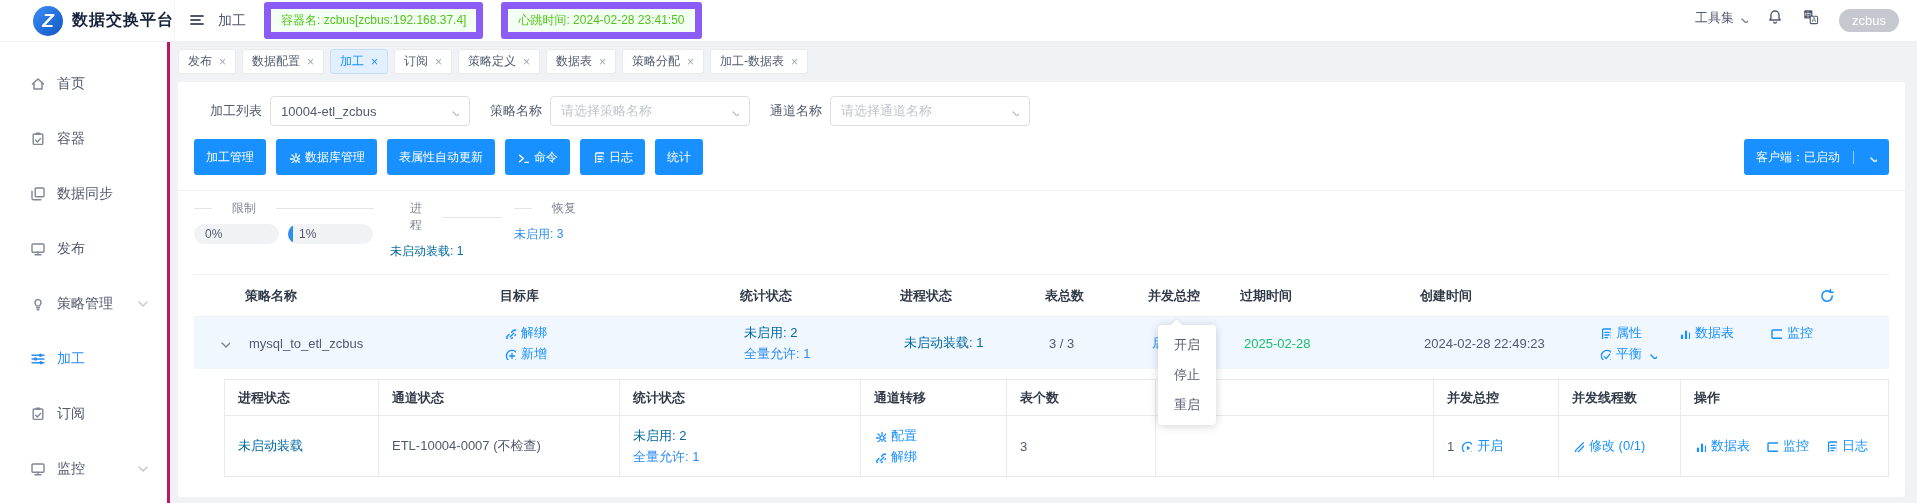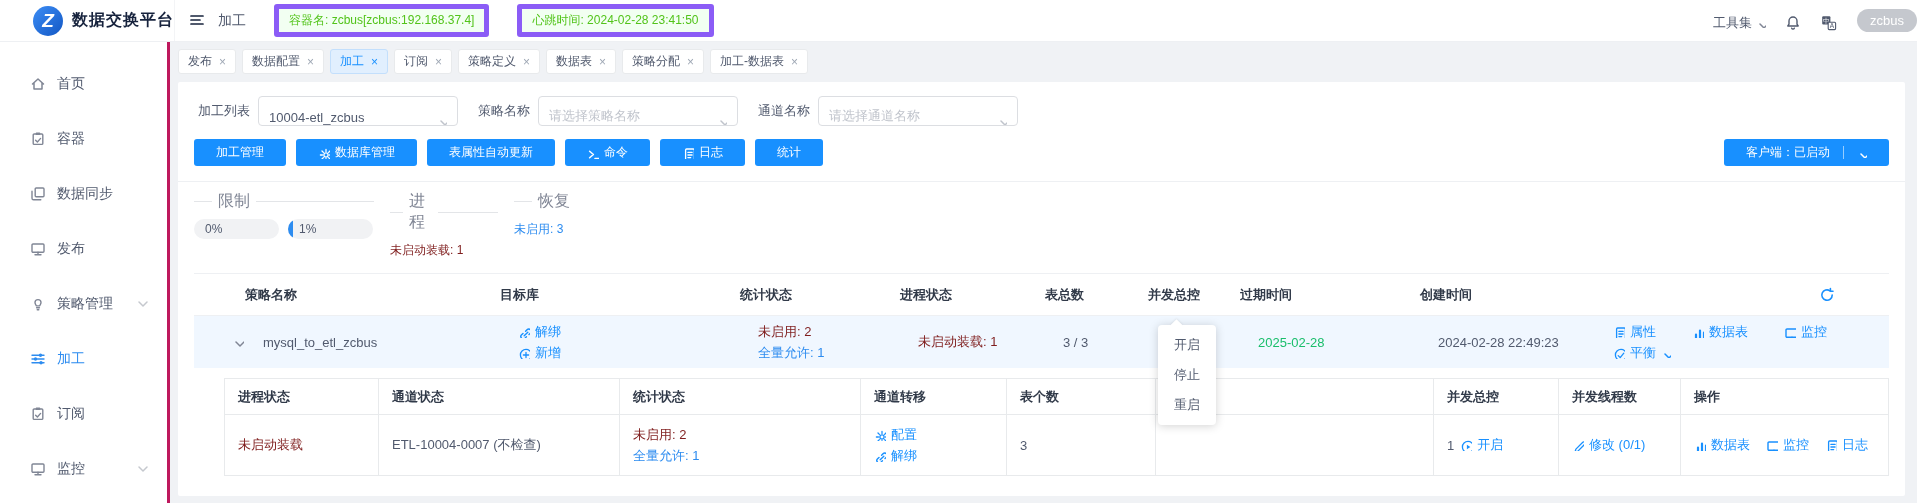--- a/index.html
+++ b/index.html
@@ -11,23 +11,23 @@
 
   
   .topbar{height:42px;background:#fff;border-bottom:1px solid #eef0f3;display:flex;align-items:center;position:relative;z-index:30}
   .logo-area{width:175px;height:100%;display:flex;align-items:center;gap:9px;padding-left:33px;border-right:1px solid #f3f4f6}
   .logo-mark{width:30px;height:30px;border-radius:50%;background:linear-gradient(135deg,#3d8df5,#1257c4);
     color:#fff;font-weight:bold;font-style:italic;font-size:19px;display:flex;align-items:center;justify-content:center}
   .app-name{font-size:16px;font-weight:bold;color:#17233d;letter-spacing:1px;white-space:nowrap}
   .menu-toggle{margin-left:14px;color:#17233d;cursor:pointer;display:flex}
   .menu-toggle .icn{width:17px;height:17px}
   .page-title{margin-left:12px;font-size:14px;color:#515a6e}
-  .badge{margin-left:28px;background:#f2fff2;border:5px solid #8b5cf6;color:#52c41a;font-size:12px;
+  .badge{margin-left:18px;background:#f2fff2;border:7px solid #8b5cf6;color:#52c41a;font-size:12px;
     padding:3px 10px;border-radius:3px;white-space:nowrap}
-  .topbar-right{margin-left:auto;display:flex;align-items:flex-end;gap:19px;}
+  .topbar-right{margin-left:auto;display:flex;align-items:flex-start;gap:19px;padding-right:18px}
   .toolset{display:flex;align-items:center;gap:4px;font-size:13px;color:#515a6e;cursor:pointer}
   .chev{color:#808695}
   .icon-btn{color:#515a6e;display:flex;cursor:pointer}
   .icon-btn .icn{width:17px;height:17px}
   .avatar{background:#c5c8ce;color:#fff;font-size:13px;border-radius:14px;padding:4px 13px;cursor:pointer}
 
   
   .layout{display:flex;height:461px}
   .sidebar{width:170px;background:#fff;border-right:3px solid #be185d;padding-top:14px;flex:0 0 auto}
   .side-item{height:55px;display:flex;align-items:center;gap:11px;padding-left:30px;position:relative;
@@ -44,56 +44,56 @@
     border:1px solid #e8eaec;border-radius:3px;font-size:12px;color:#515a6e;cursor:pointer;white-space:nowrap}
   .tab-chip .x{color:#9ea7b4;font-size:12px}
   .tab-chip.active{background:#e1effe;border-color:#c3dffc;color:#1890ff}
   .tab-chip.active .x{color:#1890ff}
 
   
   .card{position:relative;background:#fff;margin-top:8px;padding:14px 16px 20px;min-height:388px;border-radius:2px}
 
   .filter-row{display:flex;align-items:center;gap:8px}
   .f-label{font-size:13px;color:#515a6e;margin-left:12px;white-space:nowrap}
-  .f-label:first-child{margin-left:4px}
-  .sel{width:200px;height:30px;border:1px solid #dcdee2;border-radius:4px;display:flex;align-items:flex-end;
+  .f-label:first-child{margin-left:16px}
+  .sel{width:200px;height:30px;border:1px solid #dcdee2;border-radius:4px;display:flex;align-items:center;
     justify-content:space-between;padding:0 10px;font-size:13px;color:#515a6e;background:#fff;cursor:pointer}
   .sel .ph{color:#c0c4cc}
   .sel .chev{color:#c0c4cc}
 
   .toolbar-row{display:flex;align-items:center;gap:10px;margin-top:13px;position:relative}
-  .btn{height:27px;border:none;background:#1890ff;color:#fff;border-radius:3px;padding:0 22px;
+  .btn{height:36px;border:none;background:#1890ff;color:#fff;border-radius:3px;padding:0 12px;
     font-size:12px;display:inline-flex;align-items:center;gap:5px;cursor:pointer;font-family:inherit;white-space:nowrap}
   .btn .icn{color:#fff}
   .client-btn{position:absolute;right:0;top:0}
   .client-btn .vdiv{width:1px;height:13px;background:rgba(255,255,255,.55);margin:0 8px}
   .client-btn .chev{color:#fff}
 
   .section-divider{border-top:1px solid #eef0f3;margin:15px -16px 0}
 
   
   .prog{display:flex;gap:16px;margin-top:9px}
   .prog-col{display:flex;flex-direction:column;gap:7px}
-  .prog-lab{display:flex;align-items:center;gap:6px;font-size:16px;color:#808695}
+  .prog-lab{display:flex;align-items:center;gap:20px;font-size:12px;color:#808695}
   .dash{height:1px;background:#e3e5e8}
   .d20{width:18px}.d85{flex:1;min-width:60px}
   .pills{display:flex;gap:9px}
   .pill{position:relative;width:85px;height:20px;background:#f1f2f4;border-radius:10px;font-size:12px;
     color:#515a6e;display:flex;align-items:center;padding-left:11px;overflow:hidden}
   .pill .fill{position:absolute;left:0;top:0;bottom:0;width:5px;background:#2d8cf0;border-radius:10px 0 0 10px}
   .pill span{position:relative}
   .col-a{width:180px}.col-b{width:108px}.col-c{width:90px}
-  .red{color:#7f1d1d}.blu{color:#2d8cf0}.grn{color:#19be6b}
+  .red{color:#0369a1}.blu{color:#2d8cf0}.grn{color:#19be6b}
   .prog-val{font-size:12px;padding-top:2px;white-space:nowrap}
 
   
   .t1{margin-top:14px;border-top:1px solid #eef0f3}
   .t1-head,.t1-row{display:grid;grid-template-columns:51px 255px 240px 160px 145px 103px 92px 180px 175px 245px 1fr;align-items:center}
   .t1-head{height:42px;border-bottom:1px solid #eef0f3;font-size:13px;font-weight:bold;color:#313a49}
-  .t1-row{background:#f0f7ff;min-height:52px;font-size:13px;padding:6px 18px}
+  .t1-row{background:#f0f7ff;min-height:52px;font-size:13px;padding:6px 4px}
   .stack{display:flex;flex-direction:column;gap:3px;line-height:18px}
   .lnk{color:#1890ff;cursor:pointer;display:inline-flex;align-items:center;gap:5px;white-space:nowrap}
   .caret-cell{display:flex;justify-content:center;color:#808695}
   .ops-line{display:flex;gap:36px}
   .refresh-cell{display:flex;justify-content:flex-end;padding-right:6px;color:#1890ff}
   .name-cell{color:#515a6e}
 
   
   .t2{margin:10px 0 0 30px;width:1665px;border:1px solid #e8eaec;display:grid;
     grid-template-columns:154px 241px 241px 146px 149px 278px 125px 122px auto}

